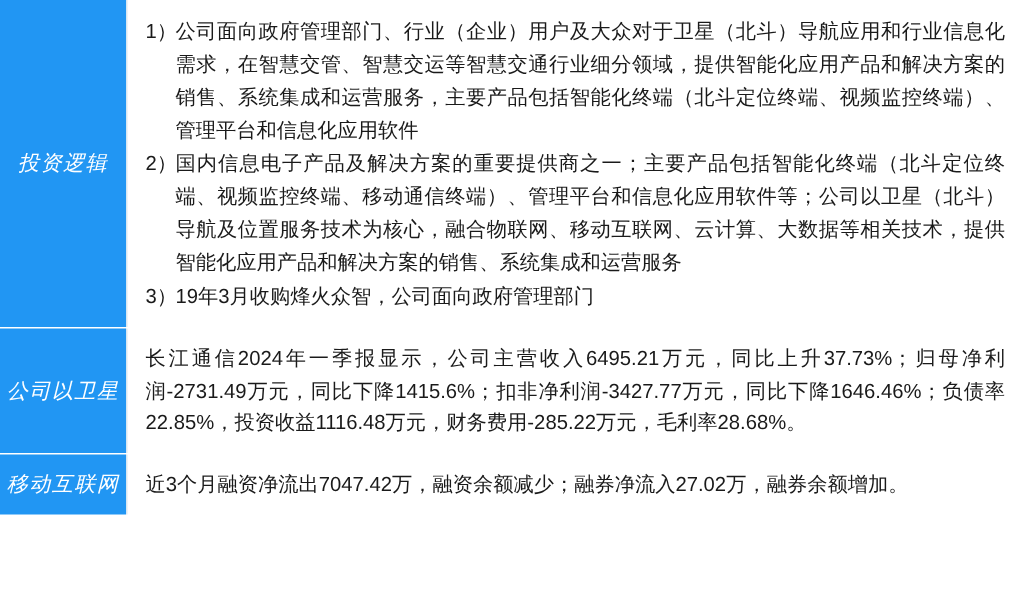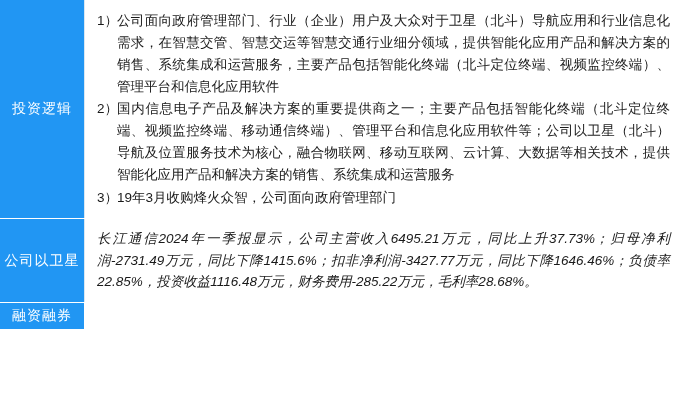--- a/index.html
+++ b/index.html
@@ -33,20 +33,21 @@
     background: #2196f3;
     color: #ffffff;
     font-size: 14px;
     letter-spacing: 1px;
     display: flex;
     align-items: center;
     justify-content: center;
     text-align: left;
     box-sizing: border-box;
     padding: 4px 0;
+    font-style: italic;
   }
   .content-cell {
     flex: 1;
     background: #ffffff;
     border-left: 1px solid #d9e7f2;
     box-sizing: border-box;
     padding: 9px 10px 9px 12px;
     color: #1a1a1a;
     font-size: 13.5px;
     line-height: 1.62;
@@ -66,21 +67,20 @@
     text-align: left;
   }
   .item-text {
     flex: 1;
     text-align: justify;
     text-justify: inter-ideograph;
   }
   .para {
     text-align: justify;
     text-justify: inter-ideograph;
-    font-style: italic;
   }
 </style>
 </head>
 <body>
 
 <div class="table">
 
   <div class="row row-invest">
     <div class="label-cell">投资逻辑</div>
     <div class="content-cell">
@@ -100,16 +100,19 @@
   </div>
 
   <div class="row">
     <div class="label-cell">公司以卫星</div>
     <div class="content-cell">
       <div class="para">长江通信2024年一季报显示，公司主营收入6495.21万元，同比上升37.73%；归母净利润-2731.49万元，同比下降1415.6%；扣非净利润-3427.77万元，同比下降1646.46%；负债率22.85%，投资收益1116.48万元，财务费用-285.22万元，毛利率28.68%。</div>
     </div>
   </div>
 
   <div class="row">
-    <div class="label-cell">融资融券</div>
+    <div class="label-cell">移动互联网</div>
+    <div class="content-cell">
+      <div class="para">近3个月融资净流出7047.42万，融资余额减少；融券净流入27.02万，融券余额增加。</div>
+    </div>
   </div>
 
 </div>
 
 </body></html>

